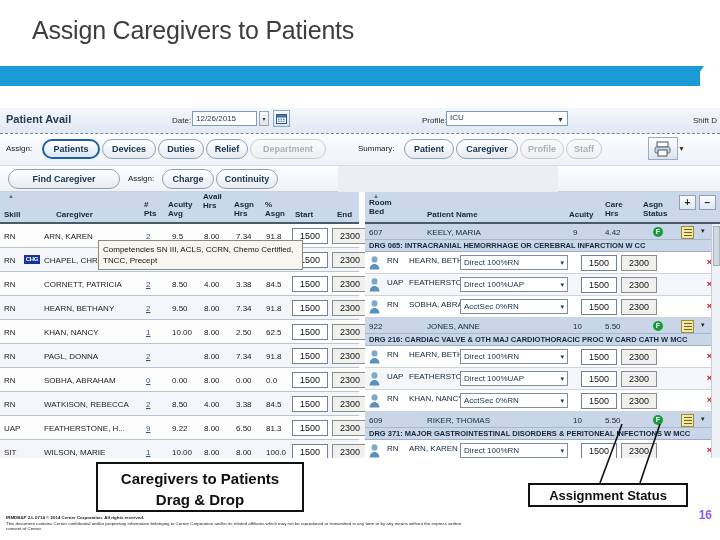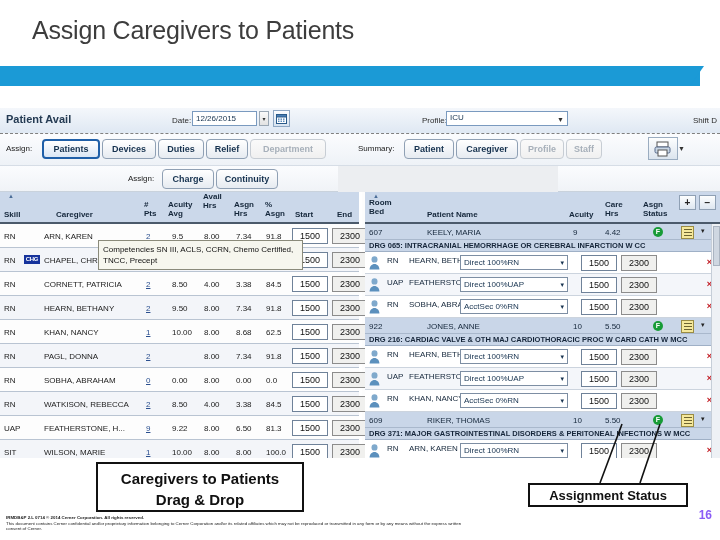--- a/index.html
+++ b/index.html
@@ -83,21 +83,21 @@
     position:relative; height:26px;
     background:linear-gradient(#fbfcfe,#f0f3f7);
     border-bottom:1px solid #c9d2dc;
   }
   .grp-label {
     position:absolute; font-size:8px; color:#202020; top:10px;
   }
   .btn {
     position:absolute; top:5px; height:20px;
     background:linear-gradient(#ffffff,#e6ebf1);
-    border:1px solid #8fa0b4; border-radius:4px;
+    border:1px solid #8fa0b4; border-radius:10px;
     font-size:9px; font-weight:700; color:#16324f;
     display:flex; align-items:center; justify-content:center;
     white-space:nowrap;
   }
   .btn.sel { border:2px solid #1f5fa8; background:linear-gradient(#ffffff,#dbe7f5); }
   .btn.dis { color:#a7b0ba; border-color:#c7cdd4; background:linear-gradient(#fafafa,#f0f0f0); }
   .btn2 { top:3px; }
   .print-btn {
     position:absolute; left:648px; top:3px; width:30px; height:23px;
     background:linear-gradient(#fdfefe,#dbe4ee); border:1px solid #9aacc0;
@@ -295,20 +295,21 @@
           <rect x="3" y="1" width="11" height="5" fill="#fff" stroke="#555"></rect>
           <rect x="1" y="6" width="15" height="6" rx="1.5" fill="#c9d6e4" stroke="#55688a"></rect>
           <rect x="4" y="9" width="9" height="6" fill="#fff" stroke="#555"></rect>
         </svg>
     </div>
     <div class="print-caret">▼</div>
   </div>
 
   <div class="ribbon2">
     <div class="ribbon-shade"></div>
+    <div class="btn btn2" style="left:8px;width:112px;">Find Caregiver</div>
     <div class="grp-label" style="left:128px;top:8px;">Assign:</div>
     <div class="btn btn2" style="left:162px;width:52px;">Charge</div>
     <div class="btn btn2" style="left:216px;width:62px;">Continuity</div>
   </div>
 
   <div class="grids">
 
     <div class="grid-left">
       <div class="ghead">
         <div class="sort-mark">▲</div>
@@ -372,21 +373,21 @@
             <div class="cell" style="left: 266px;">91.8</div>
             <div class="time-box" style="left: 292px;">1500</div>
             <div class="time-box gray" style="left: 332px;">2300</div>
           </div>
           <div class="row">
             <div class="cell" style="left: 4px;">RN</div>
             <div class="cell" style="left: 44px;">KHAN, NANCY</div>
             <div class="cell" style="left: 146px;"><span class="lnk">1</span></div>
             <div class="cell" style="left: 172px;">10.00</div>
             <div class="cell" style="left: 204px;">8.00</div>
-            <div class="cell" style="left: 236px;">8.68</div>
+            <div class="cell" style="left: 236px;">2.50</div>
             <div class="cell" style="left: 266px;">62.5</div>
             <div class="time-box" style="left: 292px;">1500</div>
             <div class="time-box gray" style="left: 332px;">2300</div>
           </div>
           <div class="row alt">
             <div class="cell" style="left: 4px;">RN</div>
             <div class="cell" style="left: 44px;">PAGL, DONNA</div>
             <div class="cell" style="left: 146px;"><span class="lnk">2</span></div>
             <div class="cell" style="left: 172px; margin-top: 15px;">9.00</div>
             <div class="cell" style="left: 204px;">8.00</div>

